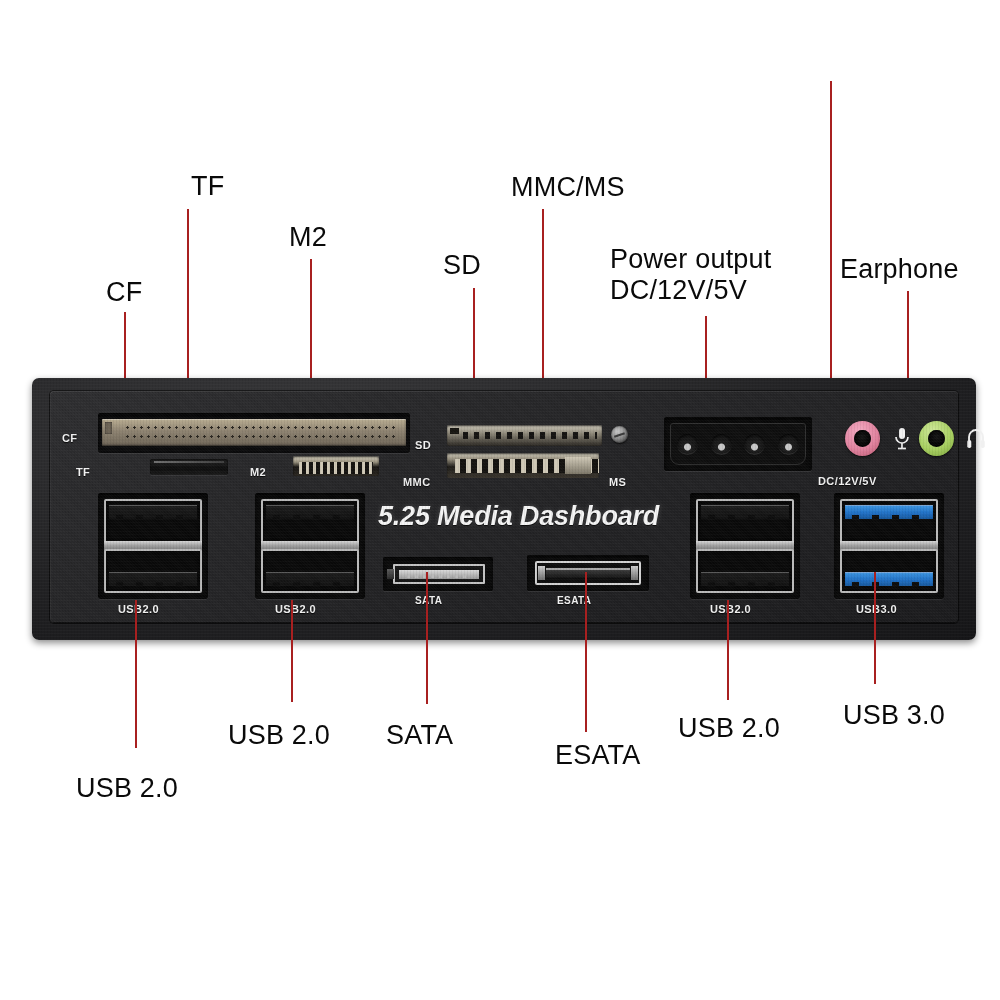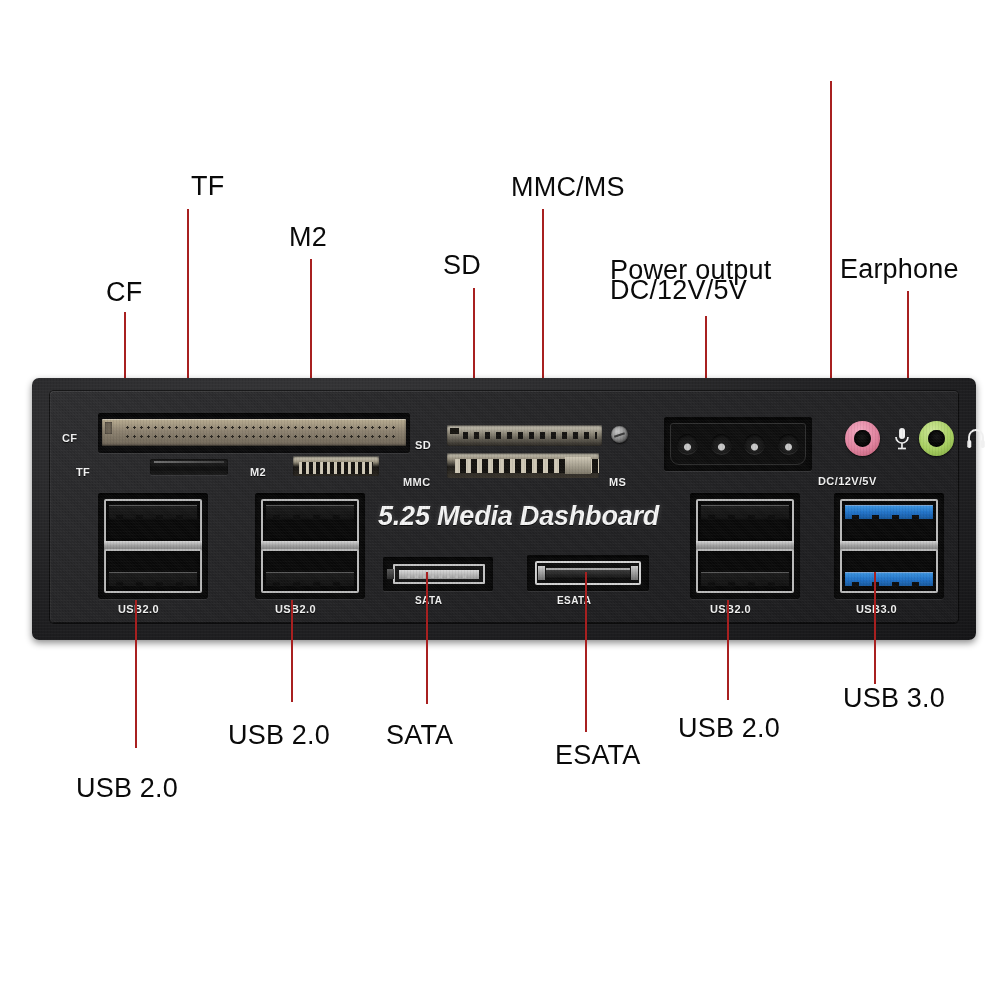--- a/index.html
+++ b/index.html
@@ -356,21 +356,21 @@
 
   <div class="callout-label" style="left:289px; top:222px;">M2</div>
   <div class="leader-line" style="left:310px; top:259px; height:204px;"></div>
 
   <div class="callout-label" style="left:443px; top:250px;">SD</div>
   <div class="leader-line" style="left:473px; top:288px; height:143px;"></div>
 
   <div class="callout-label" style="left:511px; top:172px;">MMC/MS</div>
   <div class="leader-line" style="left:542px; top:209px; height:253px;"></div>
 
-  <div class="callout-label" style="left:610px; top:255px;text-align:center;">Power output</div>
+  <div class="callout-label" style="left:610px; top:244px;text-align:center;">Power output</div>
   <div class="callout-label" style="left:610px; top:275px;">DC/12V/5V</div>
   <div class="leader-line" style="left:705px; top:316px; height:104px;"></div>
 
   <div class="leader-line" style="left:830px; top:81px; height:330px;"></div>
 
   <div class="callout-label" style="left:840px; top:254px;">Earphone</div>
   <div class="leader-line" style="left:907px; top:291px; height:120px;"></div>
 
   <div id="panel">
     <div id="bezel">
@@ -533,15 +533,15 @@
   <div class="leader-line" style="left:426px; top:572px; height:132px;"></div>
   <div class="callout-label" style="left:386px; top:720px;">SATA</div>
 
   <div class="leader-line" style="left:585px; top:572px; height:160px;"></div>
   <div class="callout-label" style="left:555px; top:740px;">ESATA</div>
 
   <div class="leader-line" style="left:727px; top:600px; height:100px;"></div>
   <div class="callout-label" style="left:678px; top:713px;">USB 2.0</div>
 
   <div class="leader-line" style="left:874px; top:572px; height:112px;"></div>
-  <div class="callout-label" style="left:843px; top:683px;">USB 3.0</div>
+  <div class="callout-label" style="left:843px; top:700px;">USB 3.0</div>
 
 </div>
 
 </body></html>

